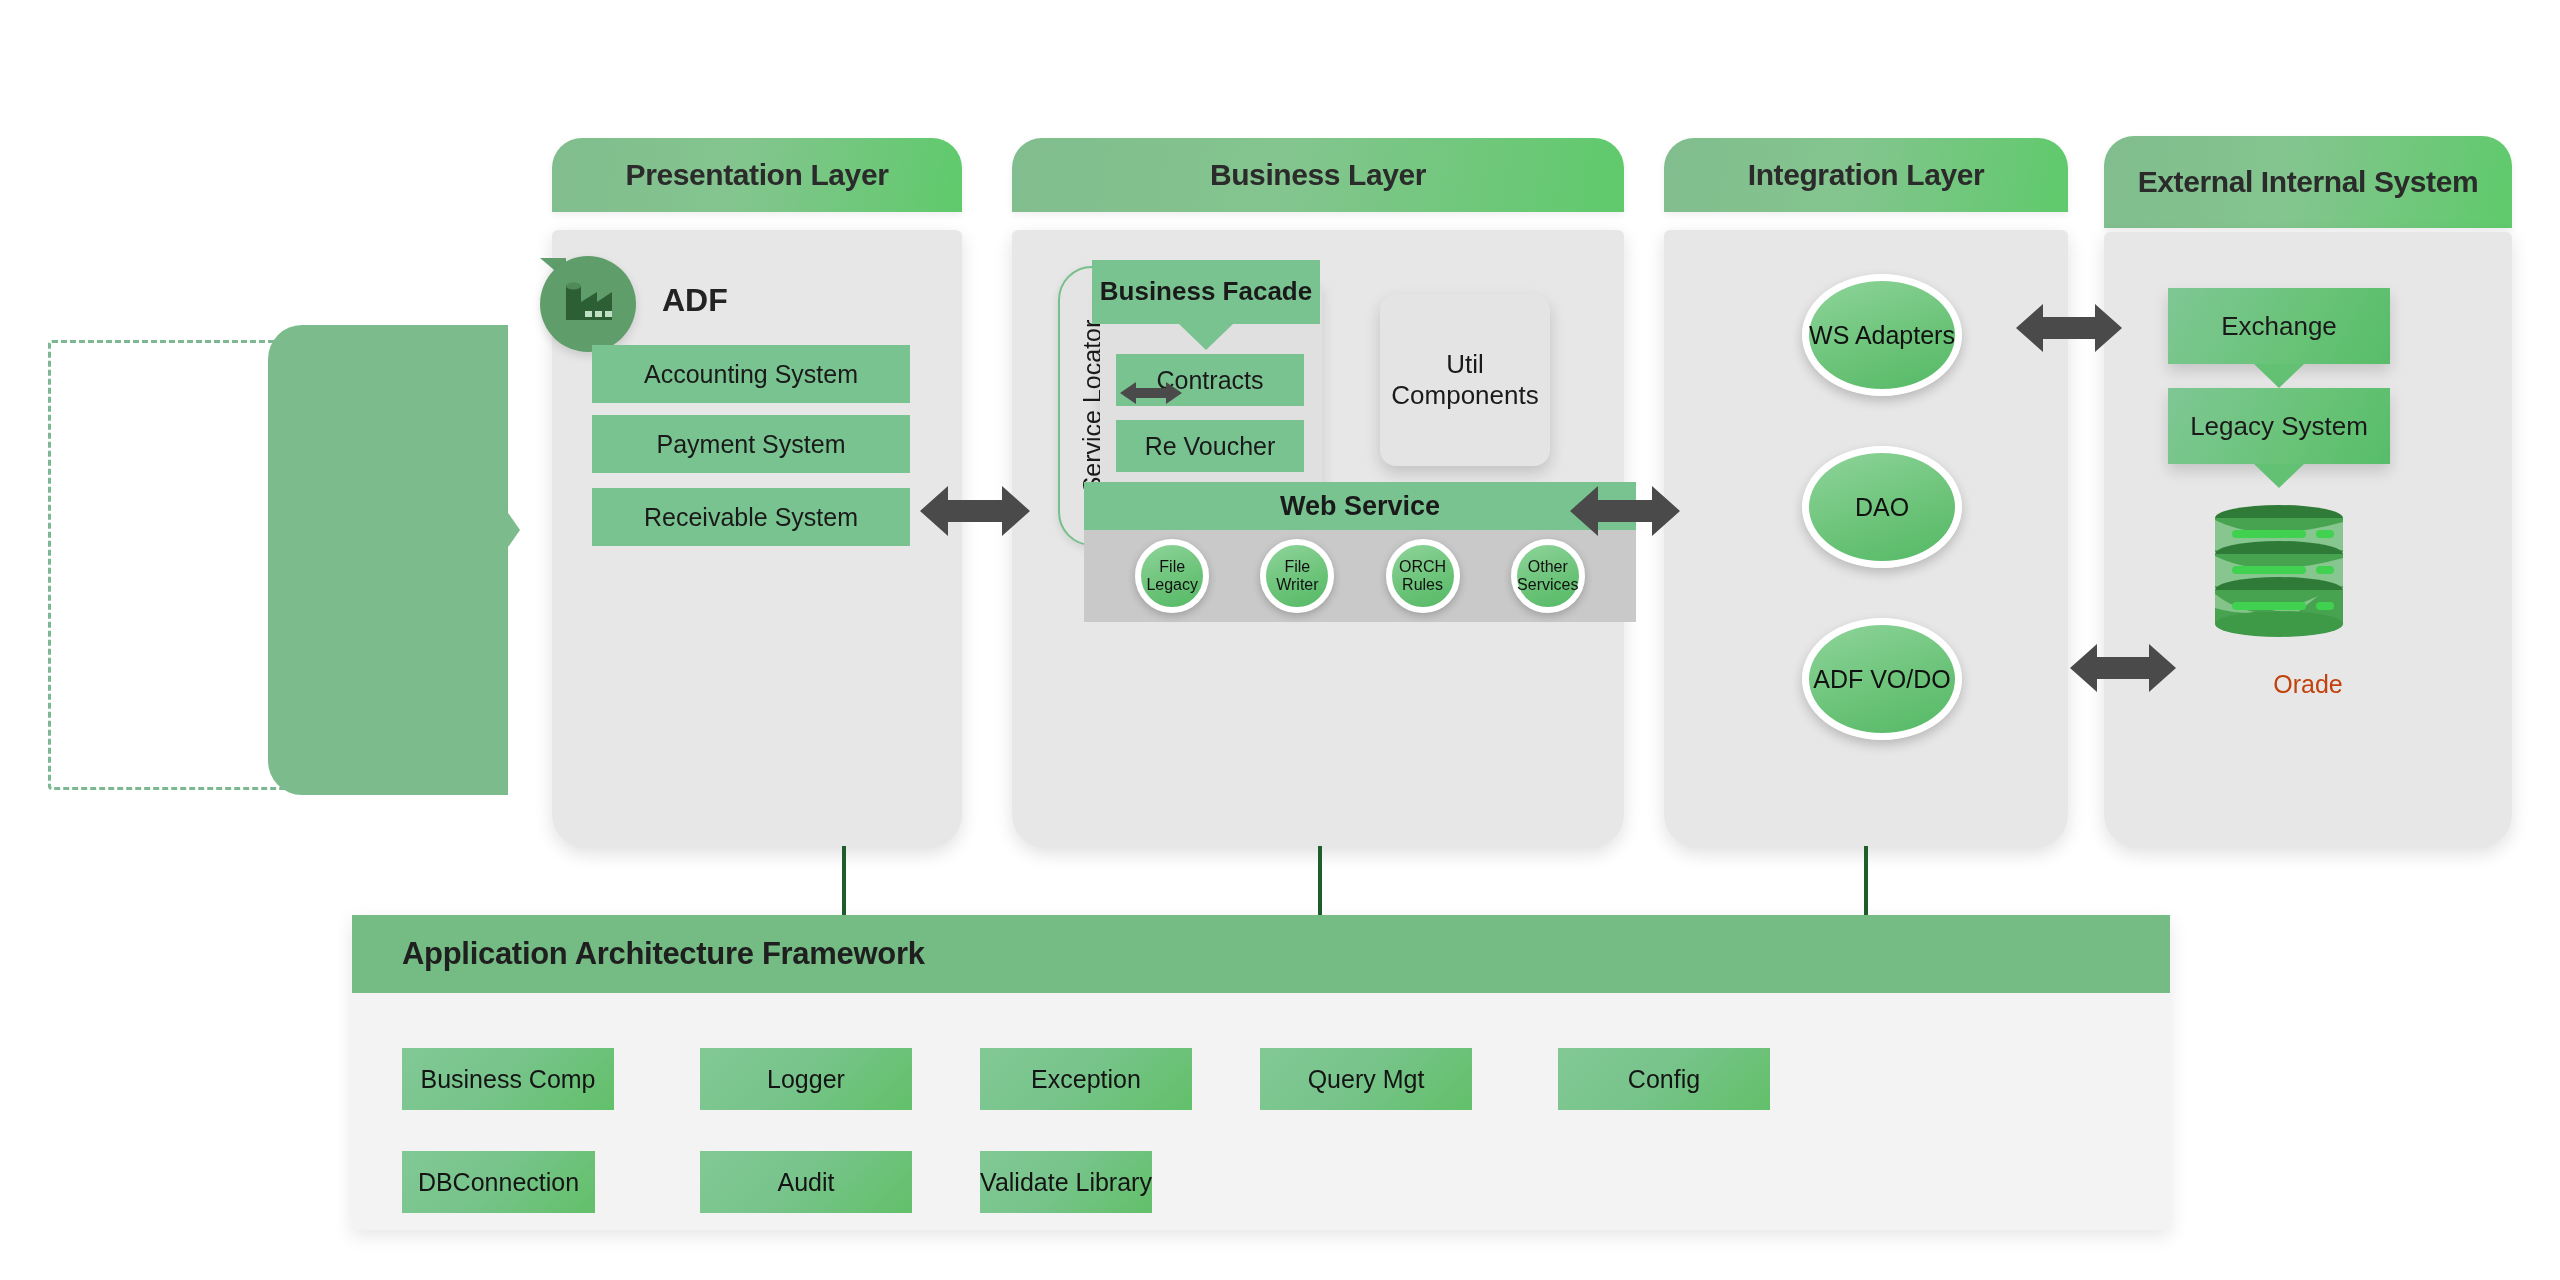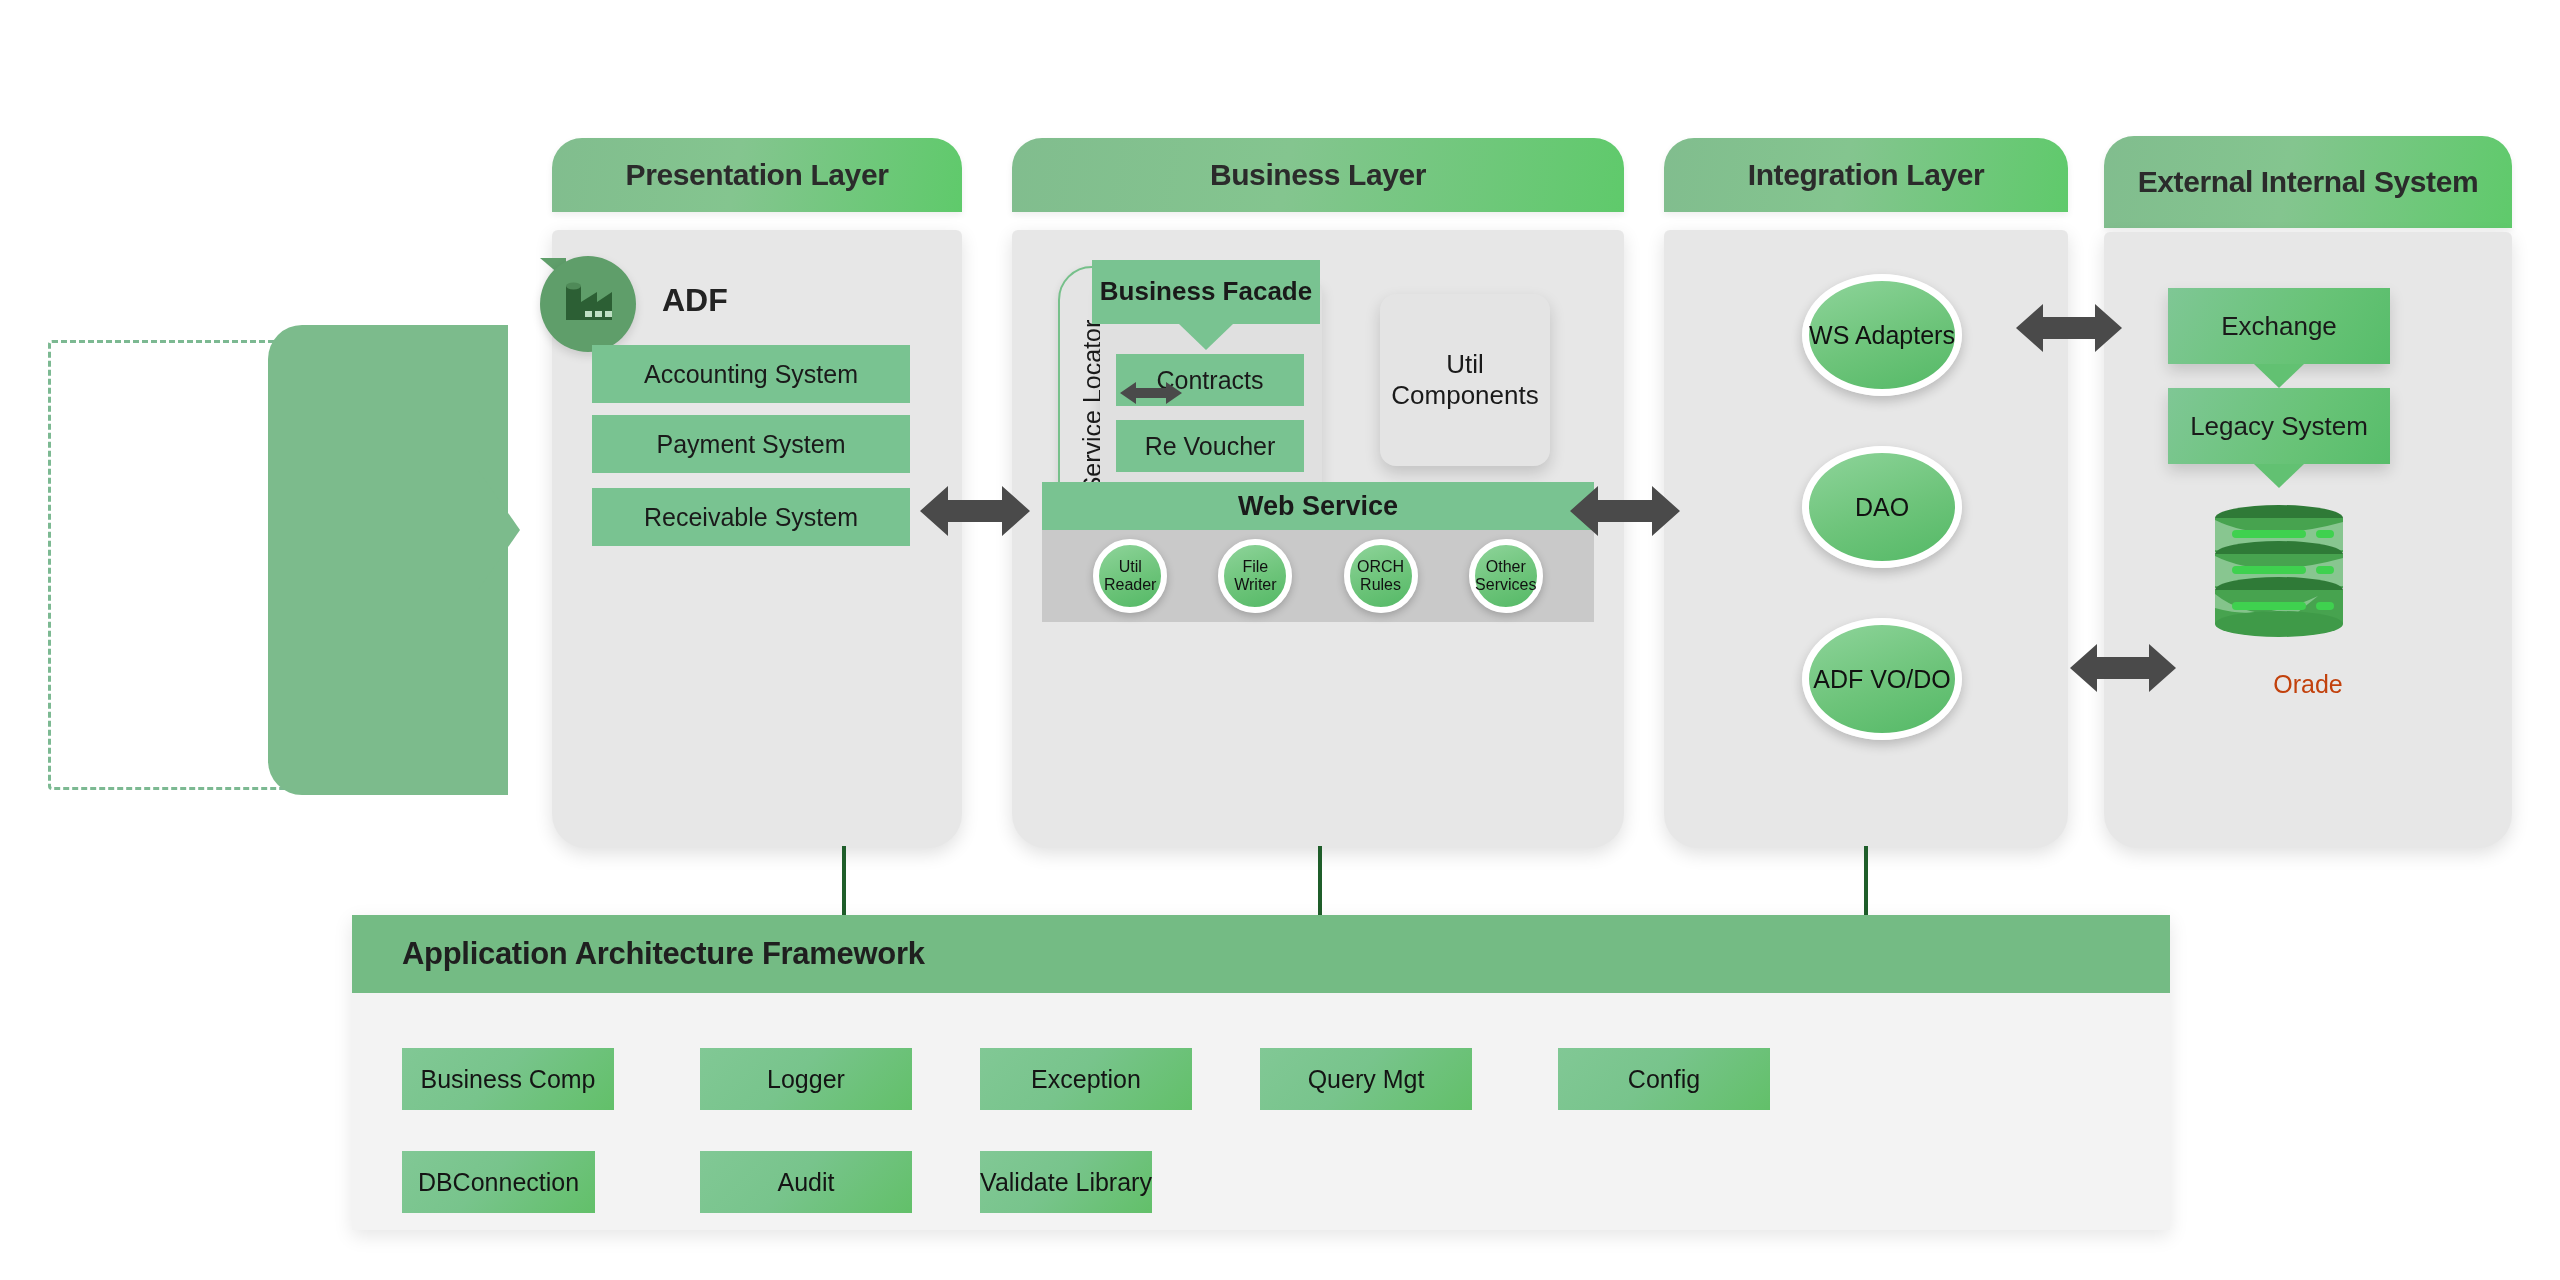--- a/index.html
+++ b/index.html
@@ -102,21 +102,21 @@
     border-top: 26px solid #79c391;
   }
   .util-card {
     position: absolute; background: #e4e4e4; border-radius: 16px;
     display: flex; align-items: center; justify-content: center;
     font-size: 26px; color: #1a1a1a; text-align: center; line-height: 1.2;
     box-shadow: 0 7px 16px rgba(0,0,0,0.16);
   }
 
   
-  .ws-wrap { position: absolute; }
+  .ws-wrap { position: absolute; margin-left: 42px; }
   .ws-head {
     position: absolute; left: 0; top: 0; width: 100%; height: 48px;
     background: #79c391; display: flex; align-items: center; justify-content: center;
     font-size: 27px; font-weight: 700; color: #1a1a1a;
   }
   .ws-body {
     position: absolute; left: 0; top: 48px; width: 100%; height: 92px;
     background: #c9c9c9;
     display: flex; align-items: center; justify-content: space-evenly;
   }
@@ -231,21 +231,21 @@
         <path d="M0 13 L16 2 L16 8 L46 8 L46 2 L62 13 L46 24 L46 18 L16 18 L16 24 Z" fill="#4a4a4a"></path>
       </svg>
 
       <div class="util-card" style="left:368px; top:64px; width:170px; height:172px;">
         <span>Util Components</span>
       </div>
 
       <div class="ws-wrap" style="left:30px; top:252px; width:552px; height:140px;">
         <div class="ws-head">Web Service</div>
         <div class="ws-body">
-          <div class="ws-circle">Util Reader</div>
+          <div class="ws-circle">File Legacy</div>
           <div class="ws-circle">File Writer</div>
           <div class="ws-circle">ORCH Rules</div>
           <div class="ws-circle">Other Services</div>
         </div>
       </div>
     </div>
   </div>
 
   <div class="layer" style="left:1664px; top:138px; width:404px; height:710px;">
     <div class="layer-head" style="height:74px;">Integration Layer</div>

